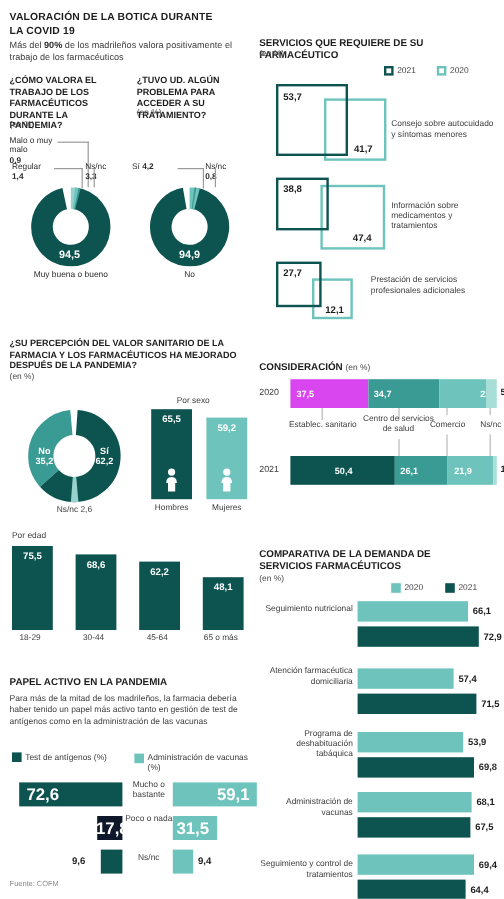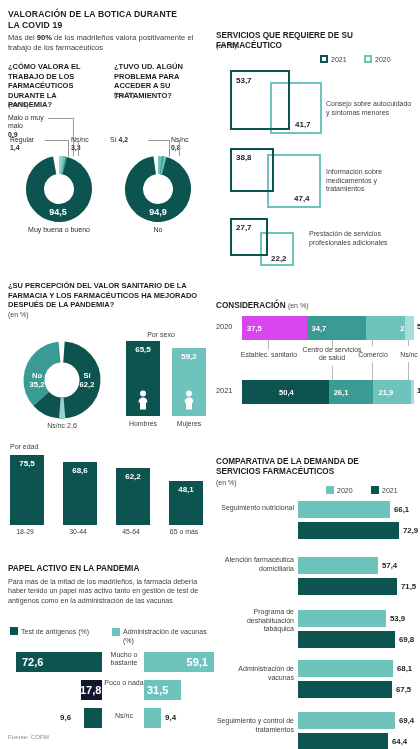--- a/index.html
+++ b/index.html
@@ -53,21 +53,21 @@
   .vcap{position:absolute;font-size:6.9px;color:#3d3d3d;text-align:center;}
   .person{position:absolute;left:50%;transform:translateX(-50%);}
 
   
   .hb{position:absolute;height:17px;}
   .hb-v{position:absolute;font-size:7.8px;font-weight:700;color:#1d1d1d;line-height:17px;}
   .hb-cap{position:absolute;font-size:7px;line-height:8.6px;color:#3d3d3d;text-align:right;}
 
   .pa-row-lab{position:absolute;font-size:7px;line-height:8.4px;color:#3d3d3d;text-align:center;}
   .pa-bar{position:absolute;height:20px;}
-  .pa-in{position:absolute;font-size:11px;font-weight:700;color:#fff;line-height:20px;}
+  .pa-in{position:absolute;font-size:14px;font-weight:700;color:#fff;line-height:20px;}
   .pa-out{position:absolute;font-size:8px;font-weight:700;color:#1d1d1d;line-height:20px;}
 
   .source{position:absolute;left:8px;top:733px;font-size:6.2px;color:#8a8a8a;}
 </style>
 </head>
 <body>
 
 <div class="page">
 
   <div class="col-l">
@@ -265,21 +265,21 @@
       <div class="sq" style="left:14px;top:4px;width:44px;height:44px;border:2.5px solid #0d5450;"></div>
       <div class="sq-num" style="left:20px;top:9px;">38,8</div>
       <div class="sq-num" style="left:78px;top:50px;">47,4</div>
       <div class="sq-cap" style="left:110px;top:24px;width:88px;">Información sobre medicamentos y tratamientos</div>
     </div>
 
     <div style="position:absolute;left:0;top:196px;width:200px;height:66px;">
       <div class="sq" style="left:44px;top:16px;width:34px;height:34px;border:2px solid #6ec4bc;background:#fff;"></div>
       <div class="sq" style="left:14px;top:2px;width:38px;height:38px;border:2.5px solid #0d5450;"></div>
       <div class="sq-num" style="left:20px;top:7px;">27,7</div>
-      <div class="sq-num" style="left:55px;top:38px;">22,2</div>
+      <div class="sq-num" style="left:55px;top:38px;">12,1</div>
       <div class="sq-cap" style="left:93px;top:14px;width:92px;">Prestación de servicios profesionales adicionales</div>
     </div>
 
     <div style="position:absolute;left:0;top:281px;" class="sec-head">
       <span>CONSIDERACIÓN</span>
       <span class="unit-inline">(en %)</span>
     </div>
 
     <div class="stk-yr" style="left:0;top:302px;">2020</div>
     <div class="stk" style="left:26px;top:296px;width:172px;">

